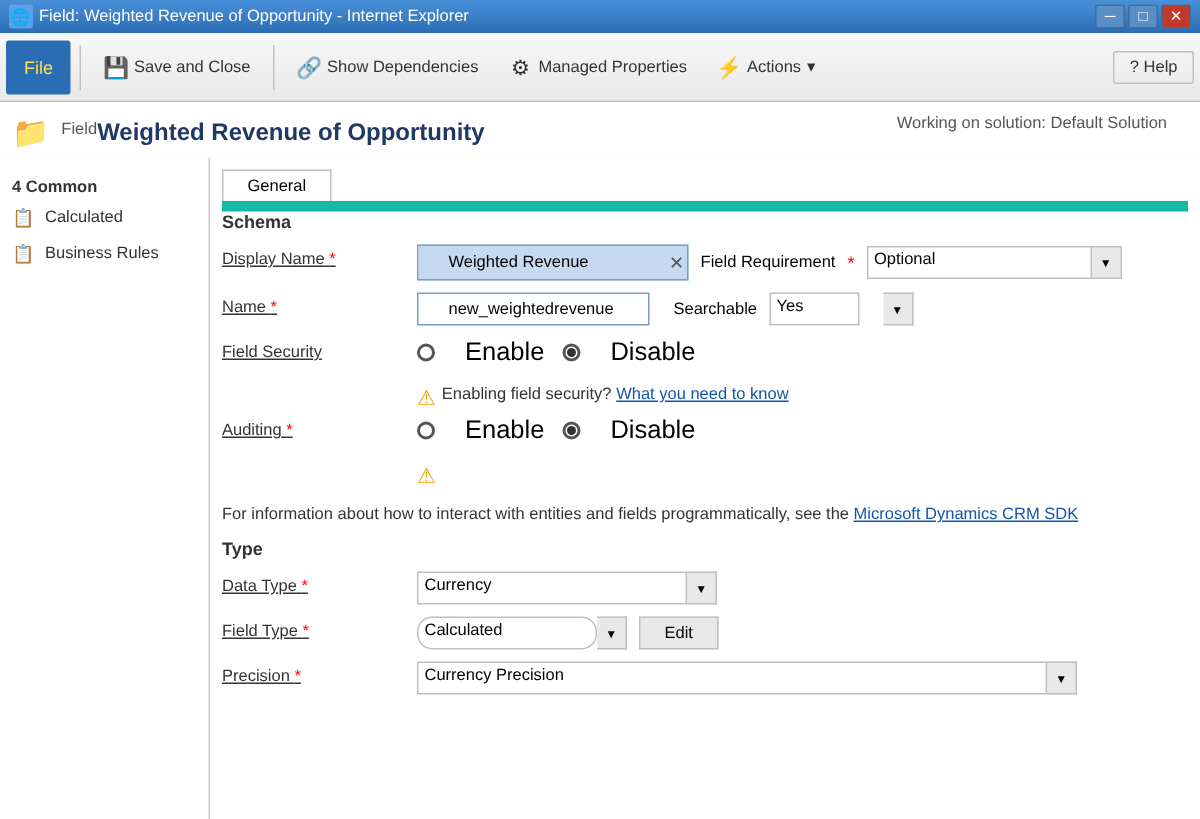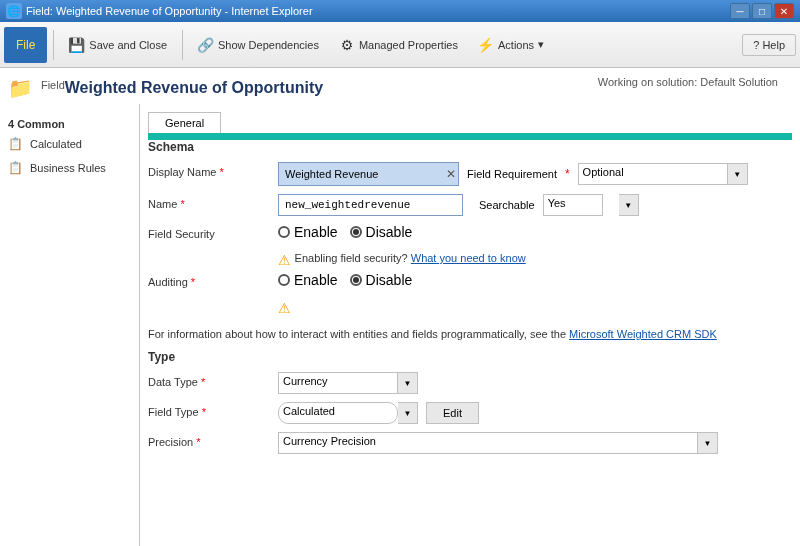--- a/index.html
+++ b/index.html
@@ -33,29 +33,29 @@
     .sidebar-item-icon { width: 16px; height: 16px; display: flex; align-items: center; justify-content: center; font-size: 12px; }
 
     
     .content { flex: 1; background: white; overflow-y: auto; padding: 8px; }
     .tab-bar { border-bottom: 7px solid #14b8a6; }
     .tab { display: inline-block; padding: 4px 16px; border: 1px solid #c0c0c0; border-bottom: none; background: #e8e8e8; font-size: 11px; cursor: pointer; margin-right: 2px; }
     .tab.active { background: white; }
 
     .section-label { font-size: 12px; font-weight: bold; color: #333; margin-bottom: 8px; }
     .form-row { display: flex; align-items: flex-start; margin-bottom: 8px; }
-    .form-label { width: 130px; font-size: 11px; color: #333; padding-top: 4px; flex-shrink: 0; }
+    .form-label { width: 130px; font-size: 11px; color: #333; padding-top: 4px; flex-shrink: 0; text-decoration: underline; }
     .required { color: red; }
     .form-control { flex: 1; display: flex; align-items: center; gap: 8px; flex-wrap: wrap; }
-    .text-input { border: 1px solid #7a9cc5; padding: 3px 6px; font-size: 11px; height: 22px; background: white; }
+    .text-input { border: 1px solid #7a9cc5; padding: 3px 20px; font-size: 11px; height: 22px; background: white; }
     .text-input.highlighted { background: #c5d9f1; }
     .text-input-medium { width: 180px; }
     .clear-btn { background: none; border: none; cursor: pointer; color: #555; font-size: 12px; padding: 0 2px; }
     .radio-group { display: flex; align-items: center; gap: 12px; }
-    .radio-item { display: flex; align-items: center; gap: 4px; cursor: pointer; font-size: 14px; text-align: center; }
+    .radio-item { display: flex; align-items: center; gap: 20px; cursor: pointer; font-size: 17px; text-align: center; }
     .radio-btn { width: 12px; height: 12px; border-radius: 50%; border: 2px solid #555; display: flex; align-items: center; justify-content: center; }
     .radio-btn.selected::after { content: ''; width: 6px; height: 6px; border-radius: 50%; background: #333; }
     .warning-row { display: flex; align-items: flex-start; gap: 4px; padding: 4px 0; margin-left: 130px; }
     .warning-icon { color: #f0a000; font-size: 14px; flex-shrink: 0; }
     .warning-text { font-size: 11px; color: #333; }
     .warning-link { color: #1155aa; text-decoration: underline; cursor: pointer; }
     .description-area { border: 1px solid #c0c0c0; width: 100%; height: 72px; padding: 4px; font-size: 11px; resize: none; background: white; font-family: inherit; }
     .info-text { font-size: 11px; color: #333; margin: 8px 0; }
     .info-link { color: #1155aa; text-decoration: underline; cursor: pointer; }
     .type-section-label { font-size: 12px; font-weight: bold; color: #333; margin: 10px 0 8px 0; }
@@ -166,21 +166,21 @@
         </div>
       </div>
     </div>
 
     <div class="form-row">
       <div class="form-label">
         <span>Name</span>
         <span class="required"> *</span>
       </div>
       <div class="form-control">
-        <input type="text" class="text-input text-input-medium" value="new_weightedrevenue" style="width: 185px; font-family: Liberation Mono, monospace;">
+        <input type="text" class="text-input text-input-medium" value="new_weightedrevenue" style="width: 155px;">
         <span style="font-size:11px;margin-left:8px;">Searchable</span>
         <div style="display:flex;align-items:center;gap:16px;">
           <div class="dropdown-select" style="width:60px;">
             <span>Yes</span>
           </div>
           <div class="dropdown-btn">▼</div>
         </div>
       </div>
     </div>
 
@@ -227,33 +227,33 @@
       </div>
     </div>
 
     <div class="warning-row">
       <span class="warning-icon">⚠</span>
     </div>
 
 
     <div class="info-text">
       <span>For information about how to interact with entities and fields programmatically, see the</span>
-      <a class="info-link">Microsoft Weighted CRM SDK</a>
+      <a class="info-link">Microsoft Dynamics CRM SDK</a>
     </div>
 
     <div class="type-section-label">Type</div>
 
     <div class="form-row">
       <div class="form-label">
         <span>Data Type</span>
         <span class="required"> *</span>
       </div>
       <div class="form-control">
         <div style="display:flex;align-items:center;gap:0;">
-          <div class="dropdown-select" style="width:120px;">
+          <div class="dropdown-select" style="width:180px;">
             <span>Currency</span>
           </div>
           <div class="dropdown-btn">▼</div>
         </div>
       </div>
     </div>
 
     <div class="form-row">
       <div class="form-label">
         <span>Field Type</span>

